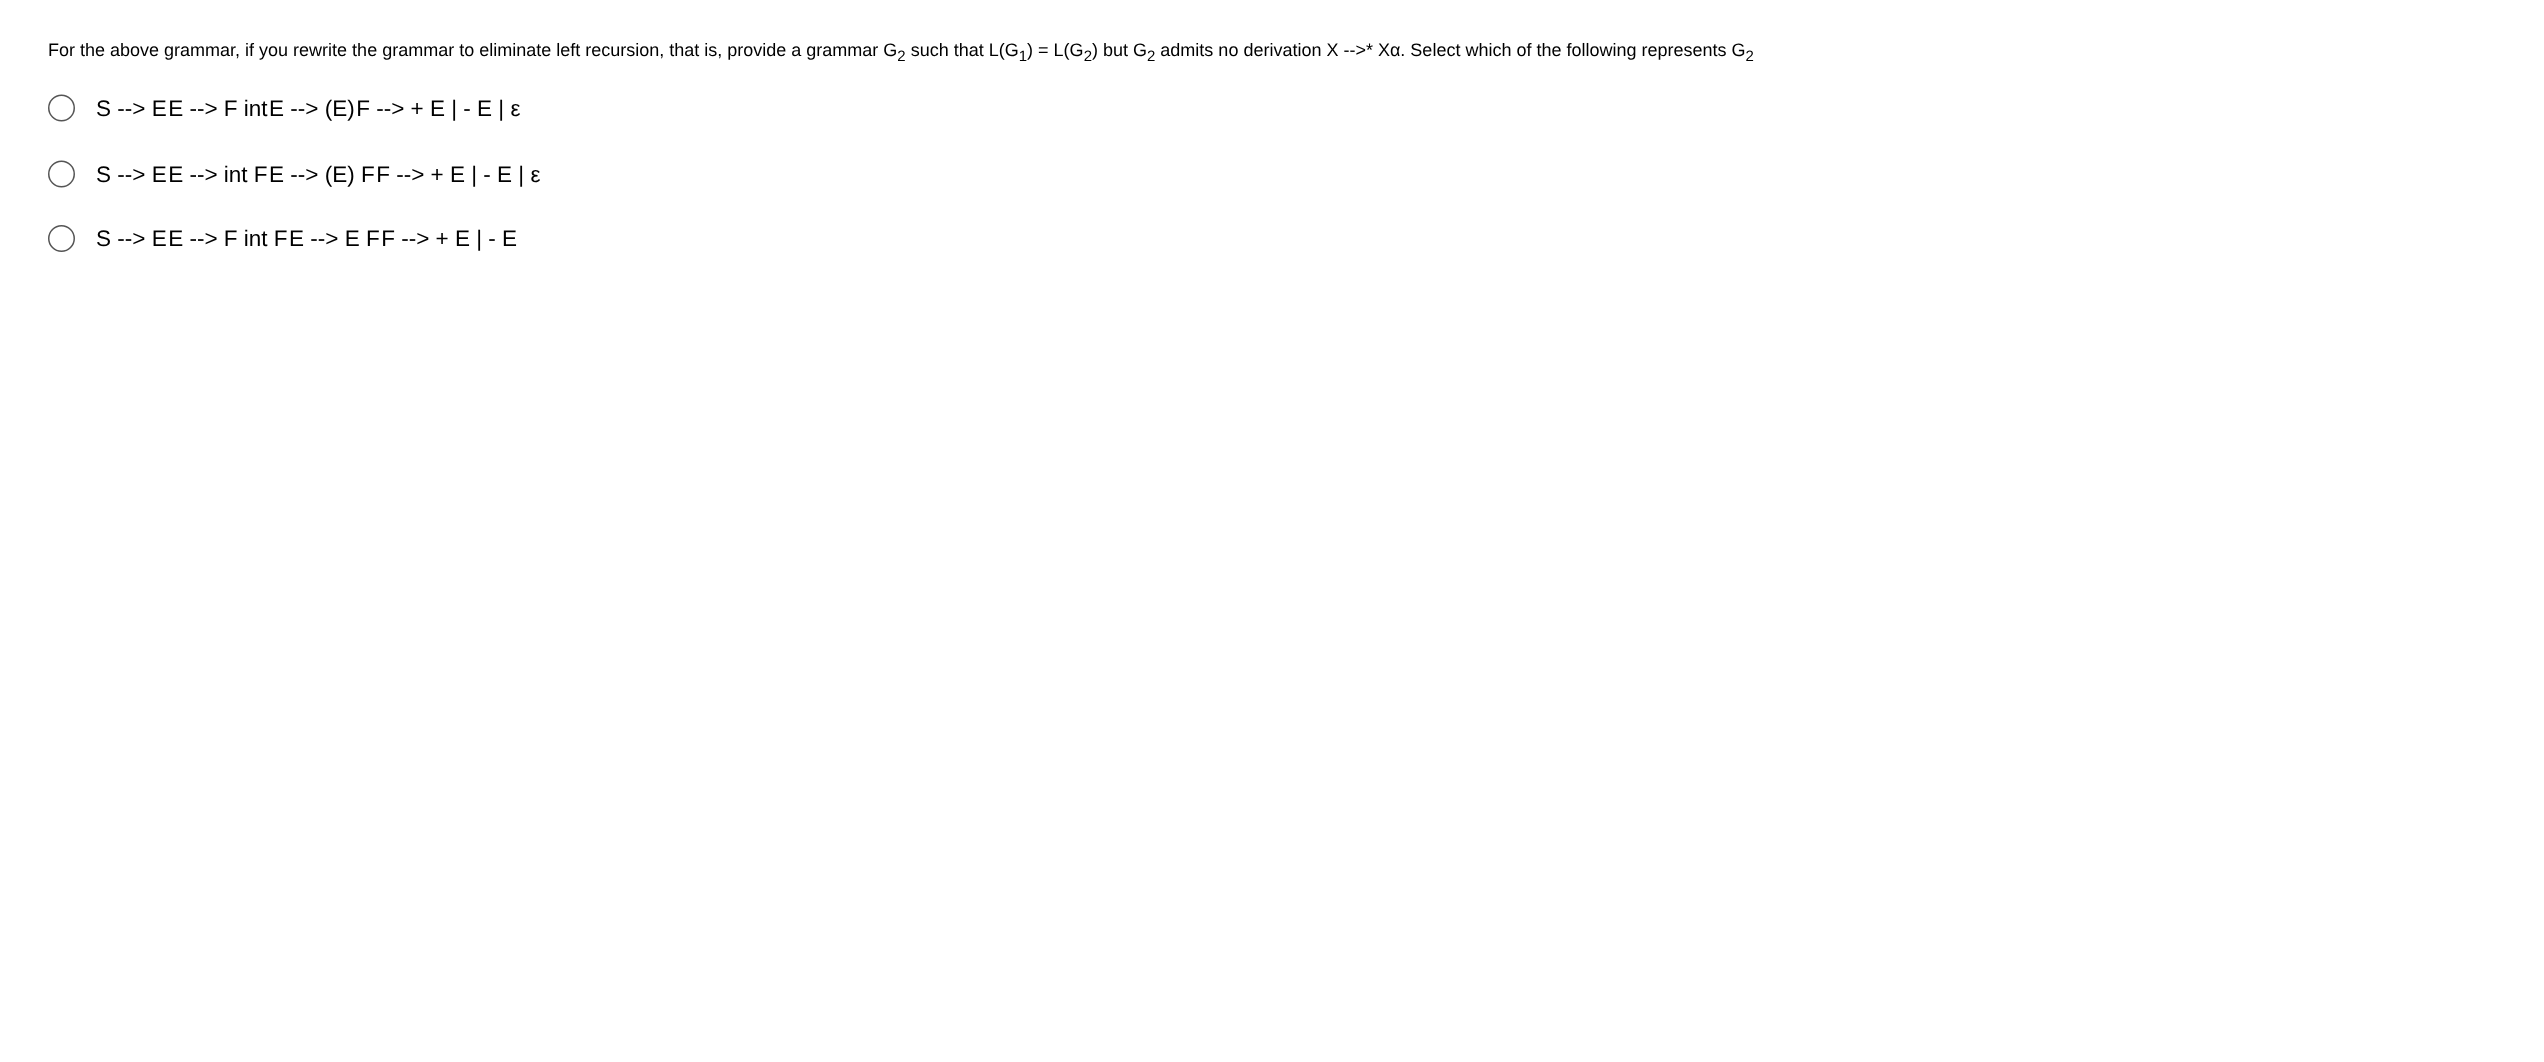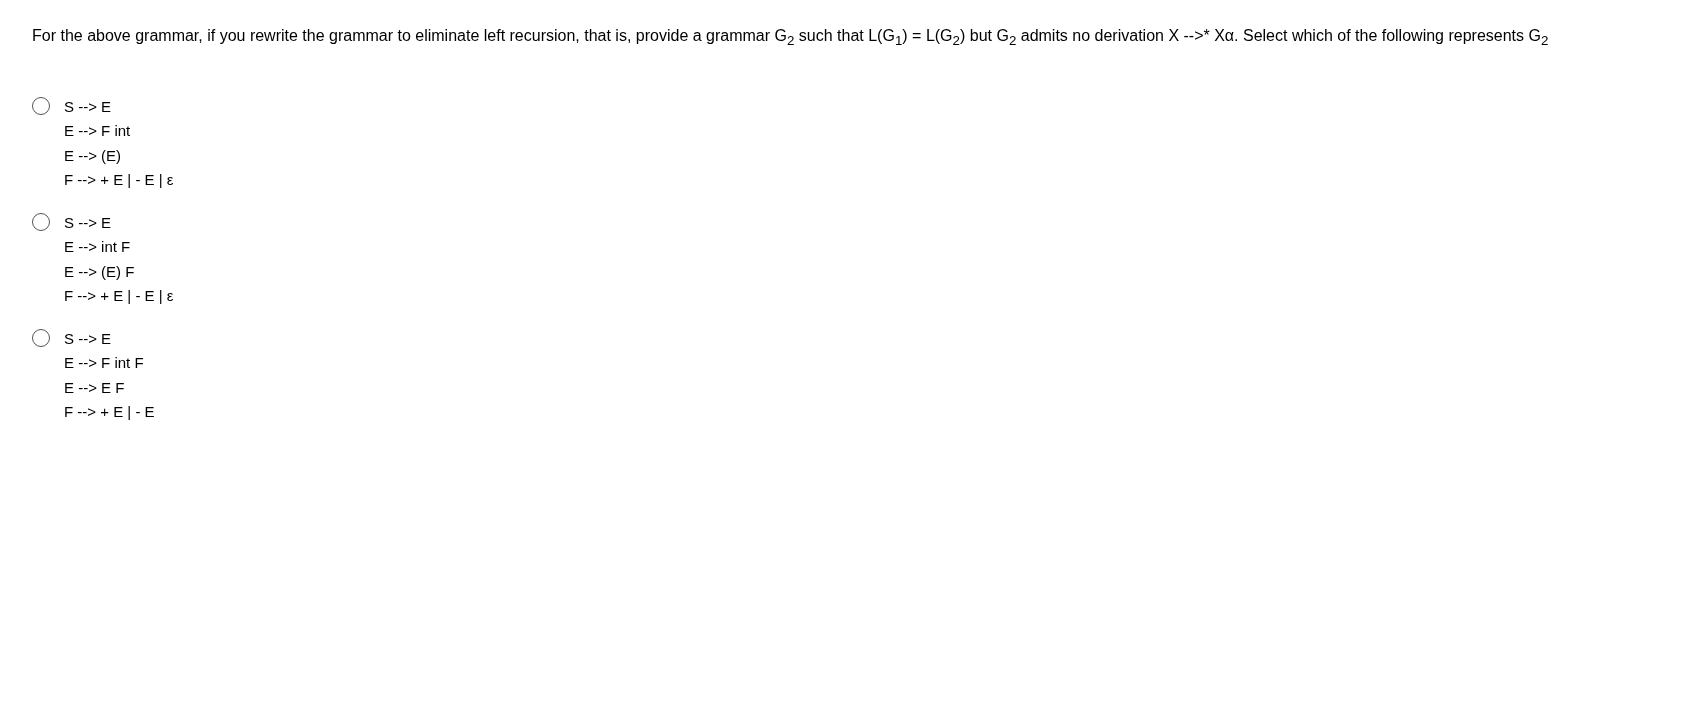--- a/index.html
+++ b/index.html
@@ -12,23 +12,23 @@
       background: #ffffff;
       font-family: Arial, sans-serif;
       font-size: 16px;
       color: #000000;
       padding: 24px 32px;
       width: 1696px;
       min-height: 708px;
     }
 
     .question-text {
-      font-size: 16px;
+      font-size: 12px;
       line-height: 1.5;
-      margin-bottom: 44px;
+      margin-bottom: 16px;
       max-width: 1600px;
     }
 
     .options-list {
       list-style: none;
       display: flex;
       flex-direction: column;
       gap: 20px;
     }
 
@@ -51,21 +51,21 @@
       border-radius: 50%;
       border: 1.5px solid #555555;
       background: #ffffff;
       display: inline-block;
       cursor: pointer;
       flex-shrink: 0;
     }
 
     .grammar-block {
       display: flex;
-      flex-direction: column;
+      flex-direction: row;
       gap: 1px;
     }
 
     .grammar-line {
       font-size: 15px;
       line-height: 1.55;
       font-family: Arial, sans-serif;
     }
 
     .option-inline {

